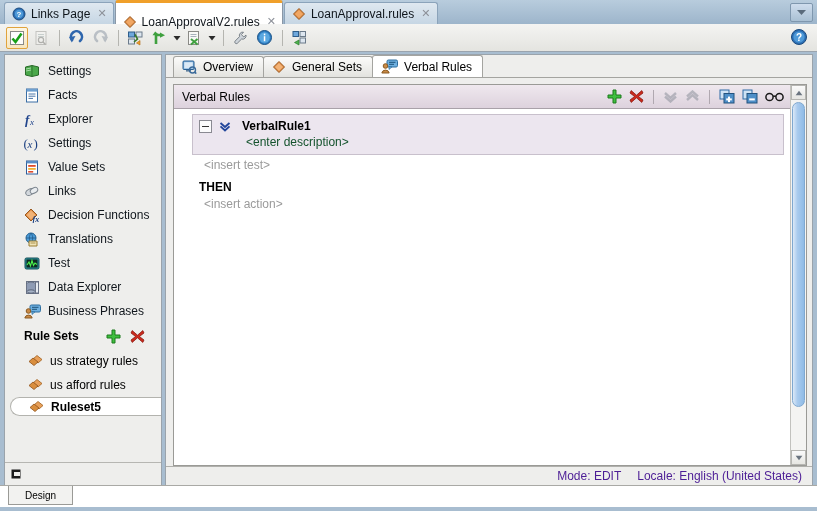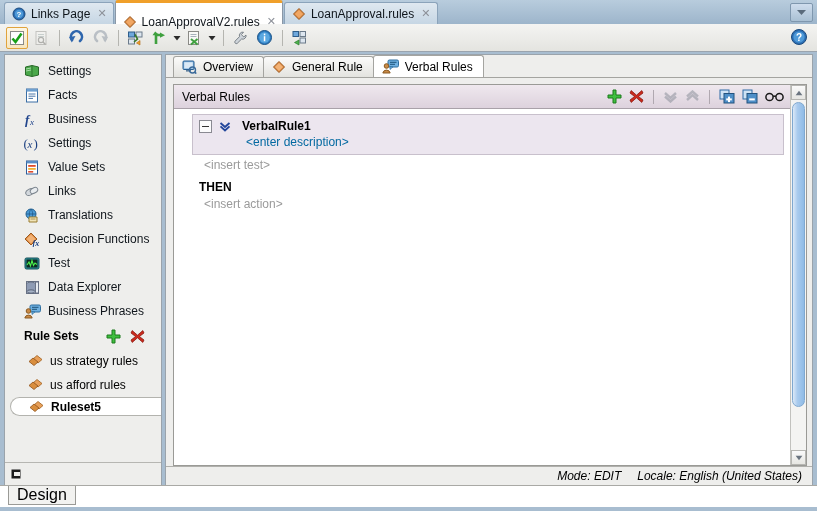--- a/index.html
+++ b/index.html
@@ -286,21 +286,21 @@
     border: 1px solid #8a8a92;
     background: #fbfbfc;
     display: inline-flex; align-items: center; justify-content: center;
     margin-right: 7px;
     flex: 0 0 11px;
   }
   .collapse-box .minus { width:7px; height:1px; background:#333; display:block; }
   .dbl-chev { margin-right: 11px; display: inline-flex; align-items: center; }
   .rule-title { font-weight: bold; font-size: 12px; }
   .rule-desc {
-    color: #0369a1;
+    color: #14532d;
     font-size: 12px;
     margin: 2px 0 0 47px;
   }
   .kw { font-weight: bold; font-size: 12px; margin: 8px 0 0 7px; }
   .slot { color: #9a9a9a; font-size: 12px; margin: 3px 0 0 12px; }
 
   
   .vscroll {
     width: 16px; flex: 0 0 16px;
     background: #f2f2f0;
@@ -330,42 +330,41 @@
   .statusbar {
     height: 19px;
     flex: 0 0 auto;
     background: #eeeeec;
     border-top: 1px solid #b0b0ac;
     display: flex;
     align-items: center;
     justify-content: flex-end;
     padding-right: 10px;
     font-size: 12px;
-    color: #000000;
-    box-sizing: border-box;
-    font-style: italic;
+    color: #4c1d95;
+    box-sizing: border-box;
   }
   .status-item { margin-left: 16px; }
 
   
   .bottom-tabs {
     height: 22px;
     flex: 0 0 auto;
     background: #ffffff;
     border-top: 1px solid #a9a9a5;
     display: flex;
     align-items: flex-start;
     padding-left: 8px;
     box-sizing: border-box;
   }
   .btab {
     height: 19px;
     display: flex; align-items: center;
-    padding: 0 8px;
-    font-size: 16px;
+    padding: 0 16px;
+    font-size: 10px;
     background: #f2f2f0;
     border: 1px solid #9a9a96;
     border-top: none;
     box-sizing: border-box;
     cursor: default;
   }
   .bottom-strip {
     height: 4px; background: #a8bdd0; flex: 0 0 auto;
   }
   svg { display: block; }
@@ -582,21 +581,21 @@
           <span>Facts</span>
         </div>
 
         <div class="nav-item">
           <span class="nico">
             <svg width="16" height="15" viewBox="0 0 16 15">
               <text x="1" y="12" font-size="13" font-style="italic" font-family="Liberation Serif" fill="#21458c" font-weight="bold">f</text>
               <text x="6" y="13" font-size="9" font-style="italic" font-family="Liberation Serif" fill="#21458c">x</text>
             </svg>
           </span>
-          <span>Business</span>
+          <span>Explorer</span>
         </div>
 
         <div class="nav-item">
           <span class="nico">
             <svg width="18" height="15" viewBox="0 0 18 15">
               <text x="0.5" y="12" font-size="13" font-family="Liberation Serif" fill="#1b3f80">(</text>
               <text x="4.5" y="12" font-size="11" font-style="italic" font-family="Liberation Serif" fill="#1b3f80">x</text>
               <text x="10.5" y="12" font-size="13" font-family="Liberation Serif" fill="#1b3f80">)</text>
             </svg>
           </span>
@@ -622,38 +621,38 @@
               <ellipse cx="6" cy="8" rx="4.5" ry="3" fill="#d3d8dd" stroke="#7c858e" transform="rotate(-28 6 8)"></ellipse>
               <ellipse cx="10" cy="6.5" rx="4" ry="2.6" fill="#e8ecef" stroke="#7c858e" transform="rotate(-28 10 6.5)"></ellipse>
             </svg>
           </span>
           <span>Links</span>
         </div>
 
         <div class="nav-item">
           <span class="nico">
             <svg width="17" height="15" viewBox="0 0 17 15">
+              <polygon points="7,1 13,7 7,13 1,7" fill="#e08a42" stroke="#9b5a20"></polygon>
+              <polygon points="7,2.6 11.4,7 7,11.4 2.6,7" fill="#f2b377"></polygon>
+              <text x="8.5" y="14" font-size="8" font-style="italic" font-family="Liberation Serif" fill="#1b3f80" font-weight="bold">fx</text>
+            </svg>
+          </span>
+          <span>Decision Functions</span>
+        </div>
+
+        <div class="nav-item">
+          <span class="nico">
+            <svg width="17" height="15" viewBox="0 0 17 15">
               <circle cx="7" cy="6" r="5" fill="#4a9ad6" stroke="#23608f"></circle>
               <path d="M2.2 6 h9.6 M7 1.2 c2.2 2.4 2.2 7.2 0 9.6 M7 1.2 c-2.2 2.4 -2.2 7.2 0 9.6" fill="none" stroke="#1d5381" stroke-width="0.7"></path>
               <path d="M5 9 h8 v5 h-8 z" fill="#f0e4b8" stroke="#9a7c30"></path>
               <path d="M6.5 11 h5" stroke="#9a7c30" stroke-width="0.8"></path>
             </svg>
           </span>
           <span>Translations</span>
-        </div>
-
-        <div class="nav-item">
-          <span class="nico">
-            <svg width="17" height="15" viewBox="0 0 17 15">
-              <polygon points="7,1 13,7 7,13 1,7" fill="#e08a42" stroke="#9b5a20"></polygon>
-              <polygon points="7,2.6 11.4,7 7,11.4 2.6,7" fill="#f2b377"></polygon>
-              <text x="8.5" y="14" font-size="8" font-style="italic" font-family="Liberation Serif" fill="#1b3f80" font-weight="bold">fx</text>
-            </svg>
-          </span>
-          <span>Decision Functions</span>
         </div>
 
         <div class="nav-item">
           <span class="nico">
             <svg width="16" height="15" viewBox="0 0 16 15">
               <rect x="1" y="2" width="14" height="11" rx="1.5" fill="#2b8a95" stroke="#155058"></rect>
               <rect x="2.5" y="3.5" width="11" height="8" fill="#0d2a22"></rect>
               <polyline points="3,9 5,6 6.5,10 8,4.5 9.5,9.5 11,7 13,8.5" fill="none" stroke="#4cf04c" stroke-width="1.1"></polyline>
             </svg>
           </span>
@@ -763,21 +762,21 @@
           <span>Overview</span>
         </div>
 
         <div class="itab">
           <span class="itico">
             <svg width="14" height="14" viewBox="0 0 14 14">
               <polygon points="7,1.5 12.5,7 7,12.5 1.5,7" fill="#e08a42" stroke="#9b5a20"></polygon>
               <polygon points="7,3 11,7 7,11 3,7" fill="#f2b377"></polygon>
             </svg>
           </span>
-          <span>General Rule</span>
+          <span>General Sets</span>
         </div>
 
         <div class="itab active">
           <span class="itico">
             <svg width="17" height="15" viewBox="0 0 17 15">
               <rect x="6" y="1" width="10.5" height="7" rx="1.4" fill="#6fb0e0" stroke="#2d6d9e"></rect>
               <polygon points="8,7.5 8,10.5 11,7.8" fill="#6fb0e0" stroke="#2d6d9e" stroke-width="0.7"></polygon>
               <line x1="8" y1="3.3" x2="14.5" y2="3.3" stroke="#14496f" stroke-width="0.9"></line>
               <line x1="8" y1="5.3" x2="13" y2="5.3" stroke="#14496f" stroke-width="0.9"></line>
               <circle cx="4.5" cy="7" r="2.3" fill="#c98a46" stroke="#8a5a22"></circle>

